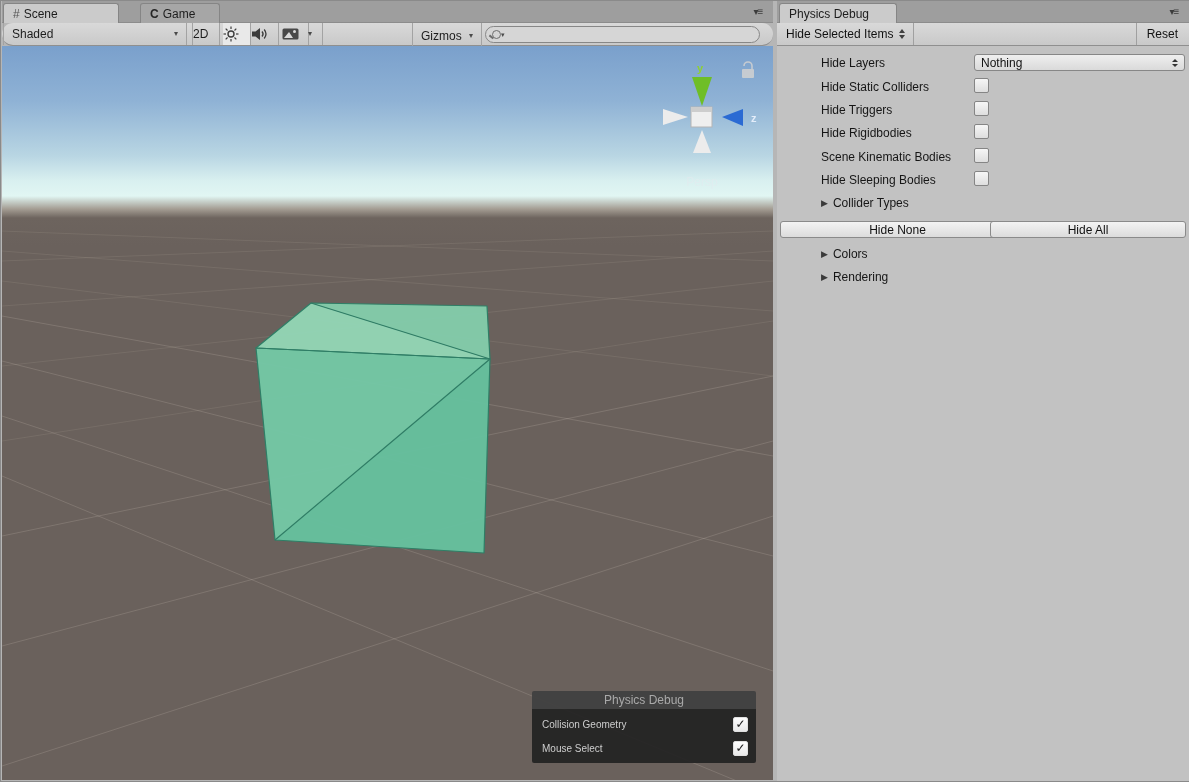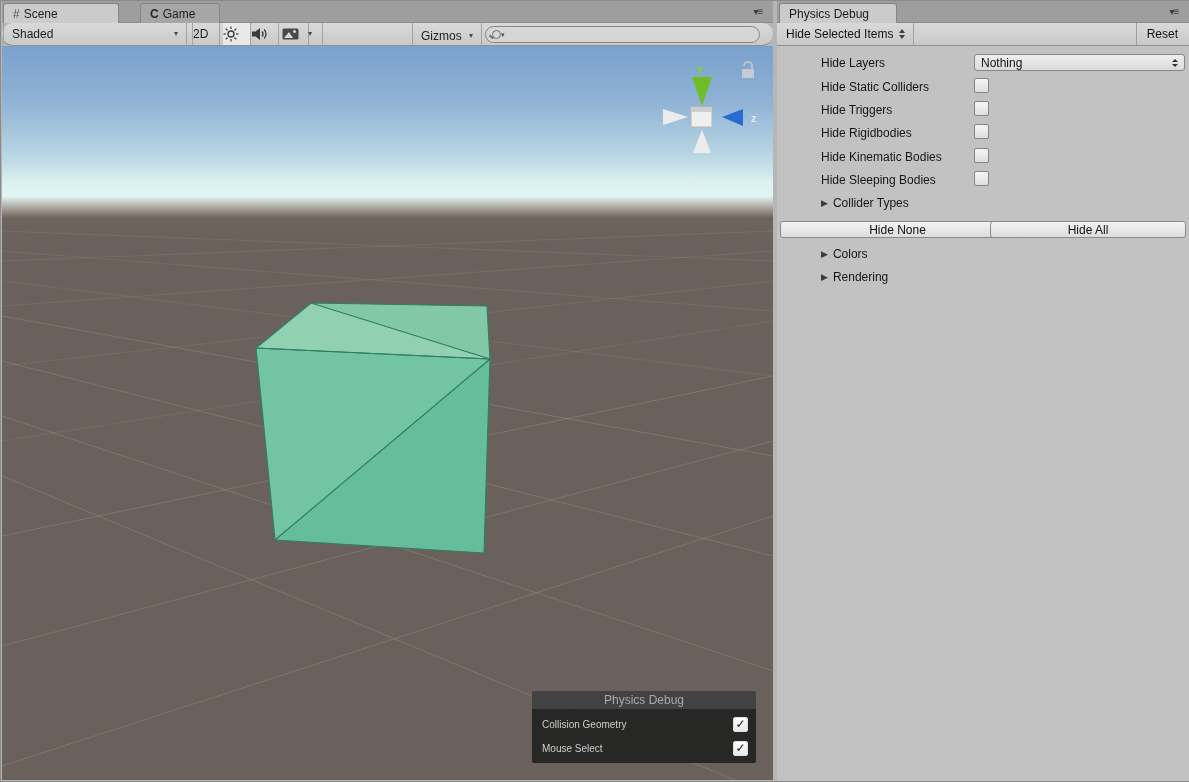--- a/index.html
+++ b/index.html
@@ -263,21 +263,21 @@
 
     <div class="prow" style="top:77px;">Hide Static Colliders</div>
     <div class="checkbox pval" style="top:77px;"></div>
 
     <div class="prow" style="top:100px;">Hide Triggers</div>
     <div class="checkbox pval" style="top:100px;"></div>
 
     <div class="prow" style="top:123px;">Hide Rigidbodies</div>
     <div class="checkbox pval" style="top:123px;"></div>
 
-    <div class="prow" style="top:147px;">Hide Kinematic Bodies</div>
+    <div class="prow" style="top:147px;">Scene Kinematic Bodies</div>
     <div class="checkbox pval" style="top:147px;"></div>
 
     <div class="prow" style="top:170px;">Hide Sleeping Bodies</div>
     <div class="checkbox pval" style="top:170px;"></div>
 
     <div class="prow" style="top:193px;">
       <span class="foldarrow">▶</span>
       <span>Collider Types</span>
     </div>
 

